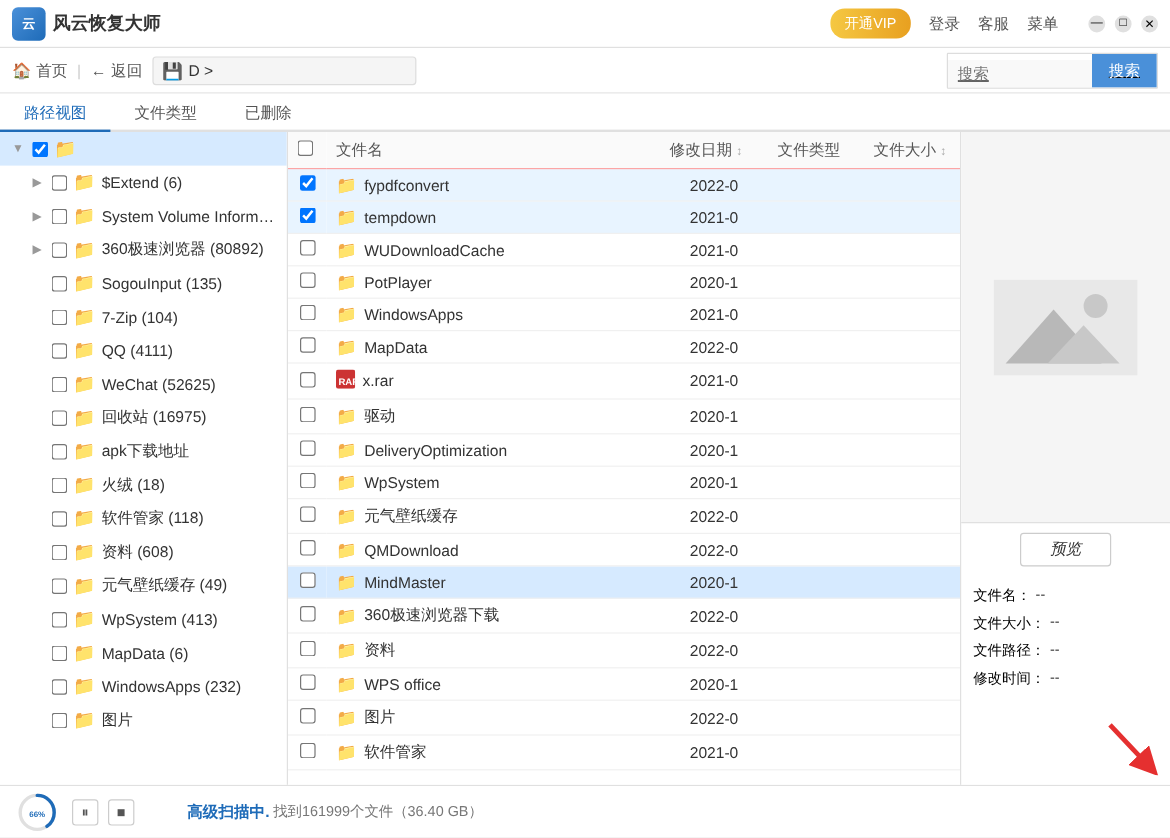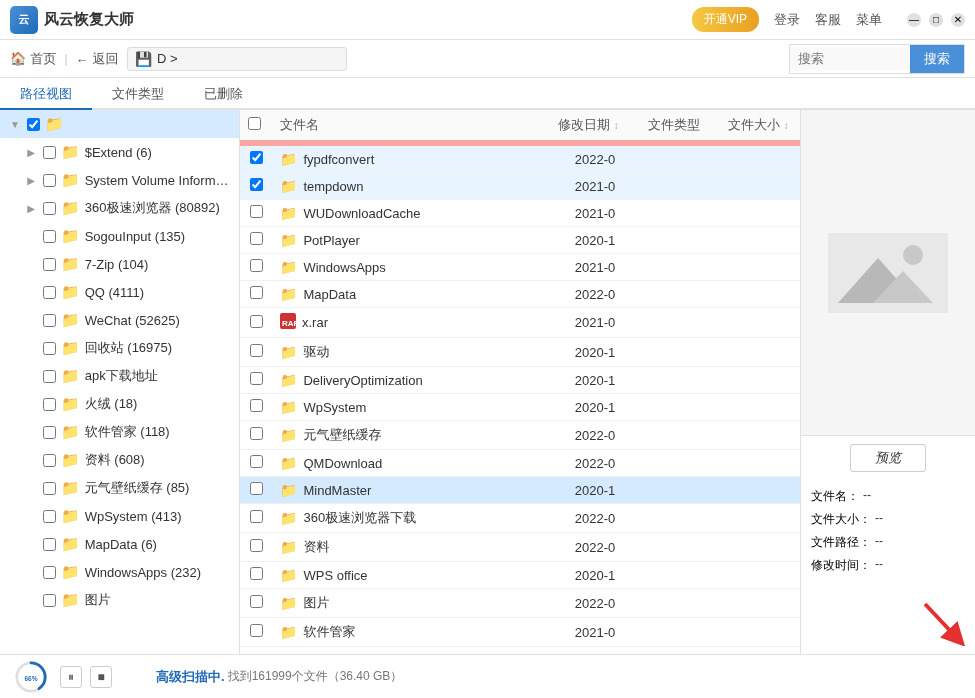--- a/index.html
+++ b/index.html
@@ -18,21 +18,21 @@
     .win-max { background: #e0e0e0; }
     .win-close { background: #e0e0e0; }
 
     
     .navbar { height: 38px; background: #fff; display: flex; align-items: center; padding: 0 10px; border-bottom: 1px solid #e0e0e0; gap: 8px; }
     .nav-home { display: flex; align-items: center; gap: 4px; color: #555; cursor: pointer; font-size: 13px; }
     .nav-sep { color: #ccc; }
     .nav-back { display: flex; align-items: center; gap: 4px; color: #555; cursor: pointer; font-size: 13px; }
     .nav-path { display: flex; align-items: center; background: #f5f5f5; border: 1px solid #ddd; border-radius: 3px; padding: 3px 8px; min-width: 220px; font-size: 13px; color: #333; gap: 4px; }
     .nav-path-icon { color: #4a90d9; font-size: 14px; }
-    .search-box { margin-left: auto; display: flex; align-items: center; border: 1px solid #ddd; border-radius: 1px; overflow: hidden; }
+    .search-box { margin-left: auto; display: flex; align-items: flex-end; border: 1px solid #ddd; border-radius: 1px; overflow: hidden; text-decoration: underline; }
     .search-input { border: none; outline: none; padding: 4px 8px; font-size: 13px; background: #f9f9f9; width: 120px; }
     .search-btn { background: #4a90d9; color: #fff; border: none; padding: 5px 14px; font-size: 13px; cursor: pointer; }
 
     
     .tabbar { height: 32px; background: #fff; display: flex; align-items: stretch; border-bottom: 2px solid #e0e0e0; padding: 0 0; }
     .tab { padding: 0 20px; display: flex; align-items: center; cursor: pointer; font-size: 13px; color: #555; border-bottom: 2px solid transparent; position: relative; top: 2px; }
     .tab.active { color: #1e6bb8; border-bottom: 2px solid #1e6bb8; }
 
     
     .main { display: flex; height: calc(698px - 40px - 38px - 32px - 44px); }
@@ -42,21 +42,21 @@
     .sidebar-item { display: flex; align-items: center; padding: 5px 8px; cursor: pointer; gap: 5px; font-size: 13px; color: #333; }
     .sidebar-item.selected { background: #d6eaff; color: #1e6bb8; font-weight: bold; }
     .sidebar-expand { width: 14px; height: 14px; display: inline-flex; align-items: center; justify-content: center; color: #999; font-size: 10px; flex-shrink: 0; }
     .sidebar-check { width: 14px; height: 14px; flex-shrink: 0; }
     .sidebar-folder-icon { color: #f5c842; font-size: 15px; flex-shrink: 0; }
     .sidebar-label { flex: 1; overflow: hidden; text-overflow: ellipsis; white-space: nowrap; }
 
     
     .file-list { flex: 1; background: #fff; overflow-y: auto; }
     .file-table { width: 100%; border-collapse: collapse; }
-    .file-table th { padding: 6px 8px; text-align: left; font-weight: normal; color: #555; border-bottom: 6px solid #fca5a5; background: #fafafa; position: sticky; top: 0; font-size: 13px; }
+    .file-table th { padding: 6px 8px; text-align: left; font-weight: normal; color: #555; border-bottom: 1px solid #fca5a5; background: #fafafa; position: sticky; top: 0; font-size: 13px; }
     .file-table th .sort-icon { font-size: 10px; color: #aaa; }
     .file-table td { padding: 5px 8px; border-bottom: 1px solid #f0f0f0; font-size: 13px; color: #333; }
     .file-table tr.selected-row { background: #d6eaff; }
     .file-table tr.checked-row { background: #e8f4ff; }
     .file-name-cell { display: flex; align-items: center; gap: 6px; }
     .file-folder-icon { color: #f5c842; font-size: 14px; }
     .file-rar-icon { color: #c44; font-size: 13px; font-weight: bold; }
     .col-check { width: 32px; }
     .col-name { min-width: 220px; }
     .col-date { width: 90px; text-align: center; }
@@ -237,21 +237,21 @@
       <span class="sidebar-expand"> </span>
       <input type="checkbox" class="sidebar-check" style="">
       <span class="sidebar-folder-icon">📁</span>
       <span class="sidebar-label">资料 (608)</span>
     </div>
 
     <div class="sidebar-item" style="padding-left:24px">
       <span class="sidebar-expand"> </span>
       <input type="checkbox" class="sidebar-check" style="">
       <span class="sidebar-folder-icon">📁</span>
-      <span class="sidebar-label">元气壁纸缓存 (85)</span>
+      <span class="sidebar-label">元气壁纸缓存 (49)</span>
     </div>
 
     <div class="sidebar-item" style="padding-left:24px">
       <span class="sidebar-expand"> </span>
       <input type="checkbox" class="sidebar-check" style="">
       <span class="sidebar-folder-icon">📁</span>
       <span class="sidebar-label">WpSystem (413)</span>
     </div>
 
     <div class="sidebar-item" style="padding-left:24px">

